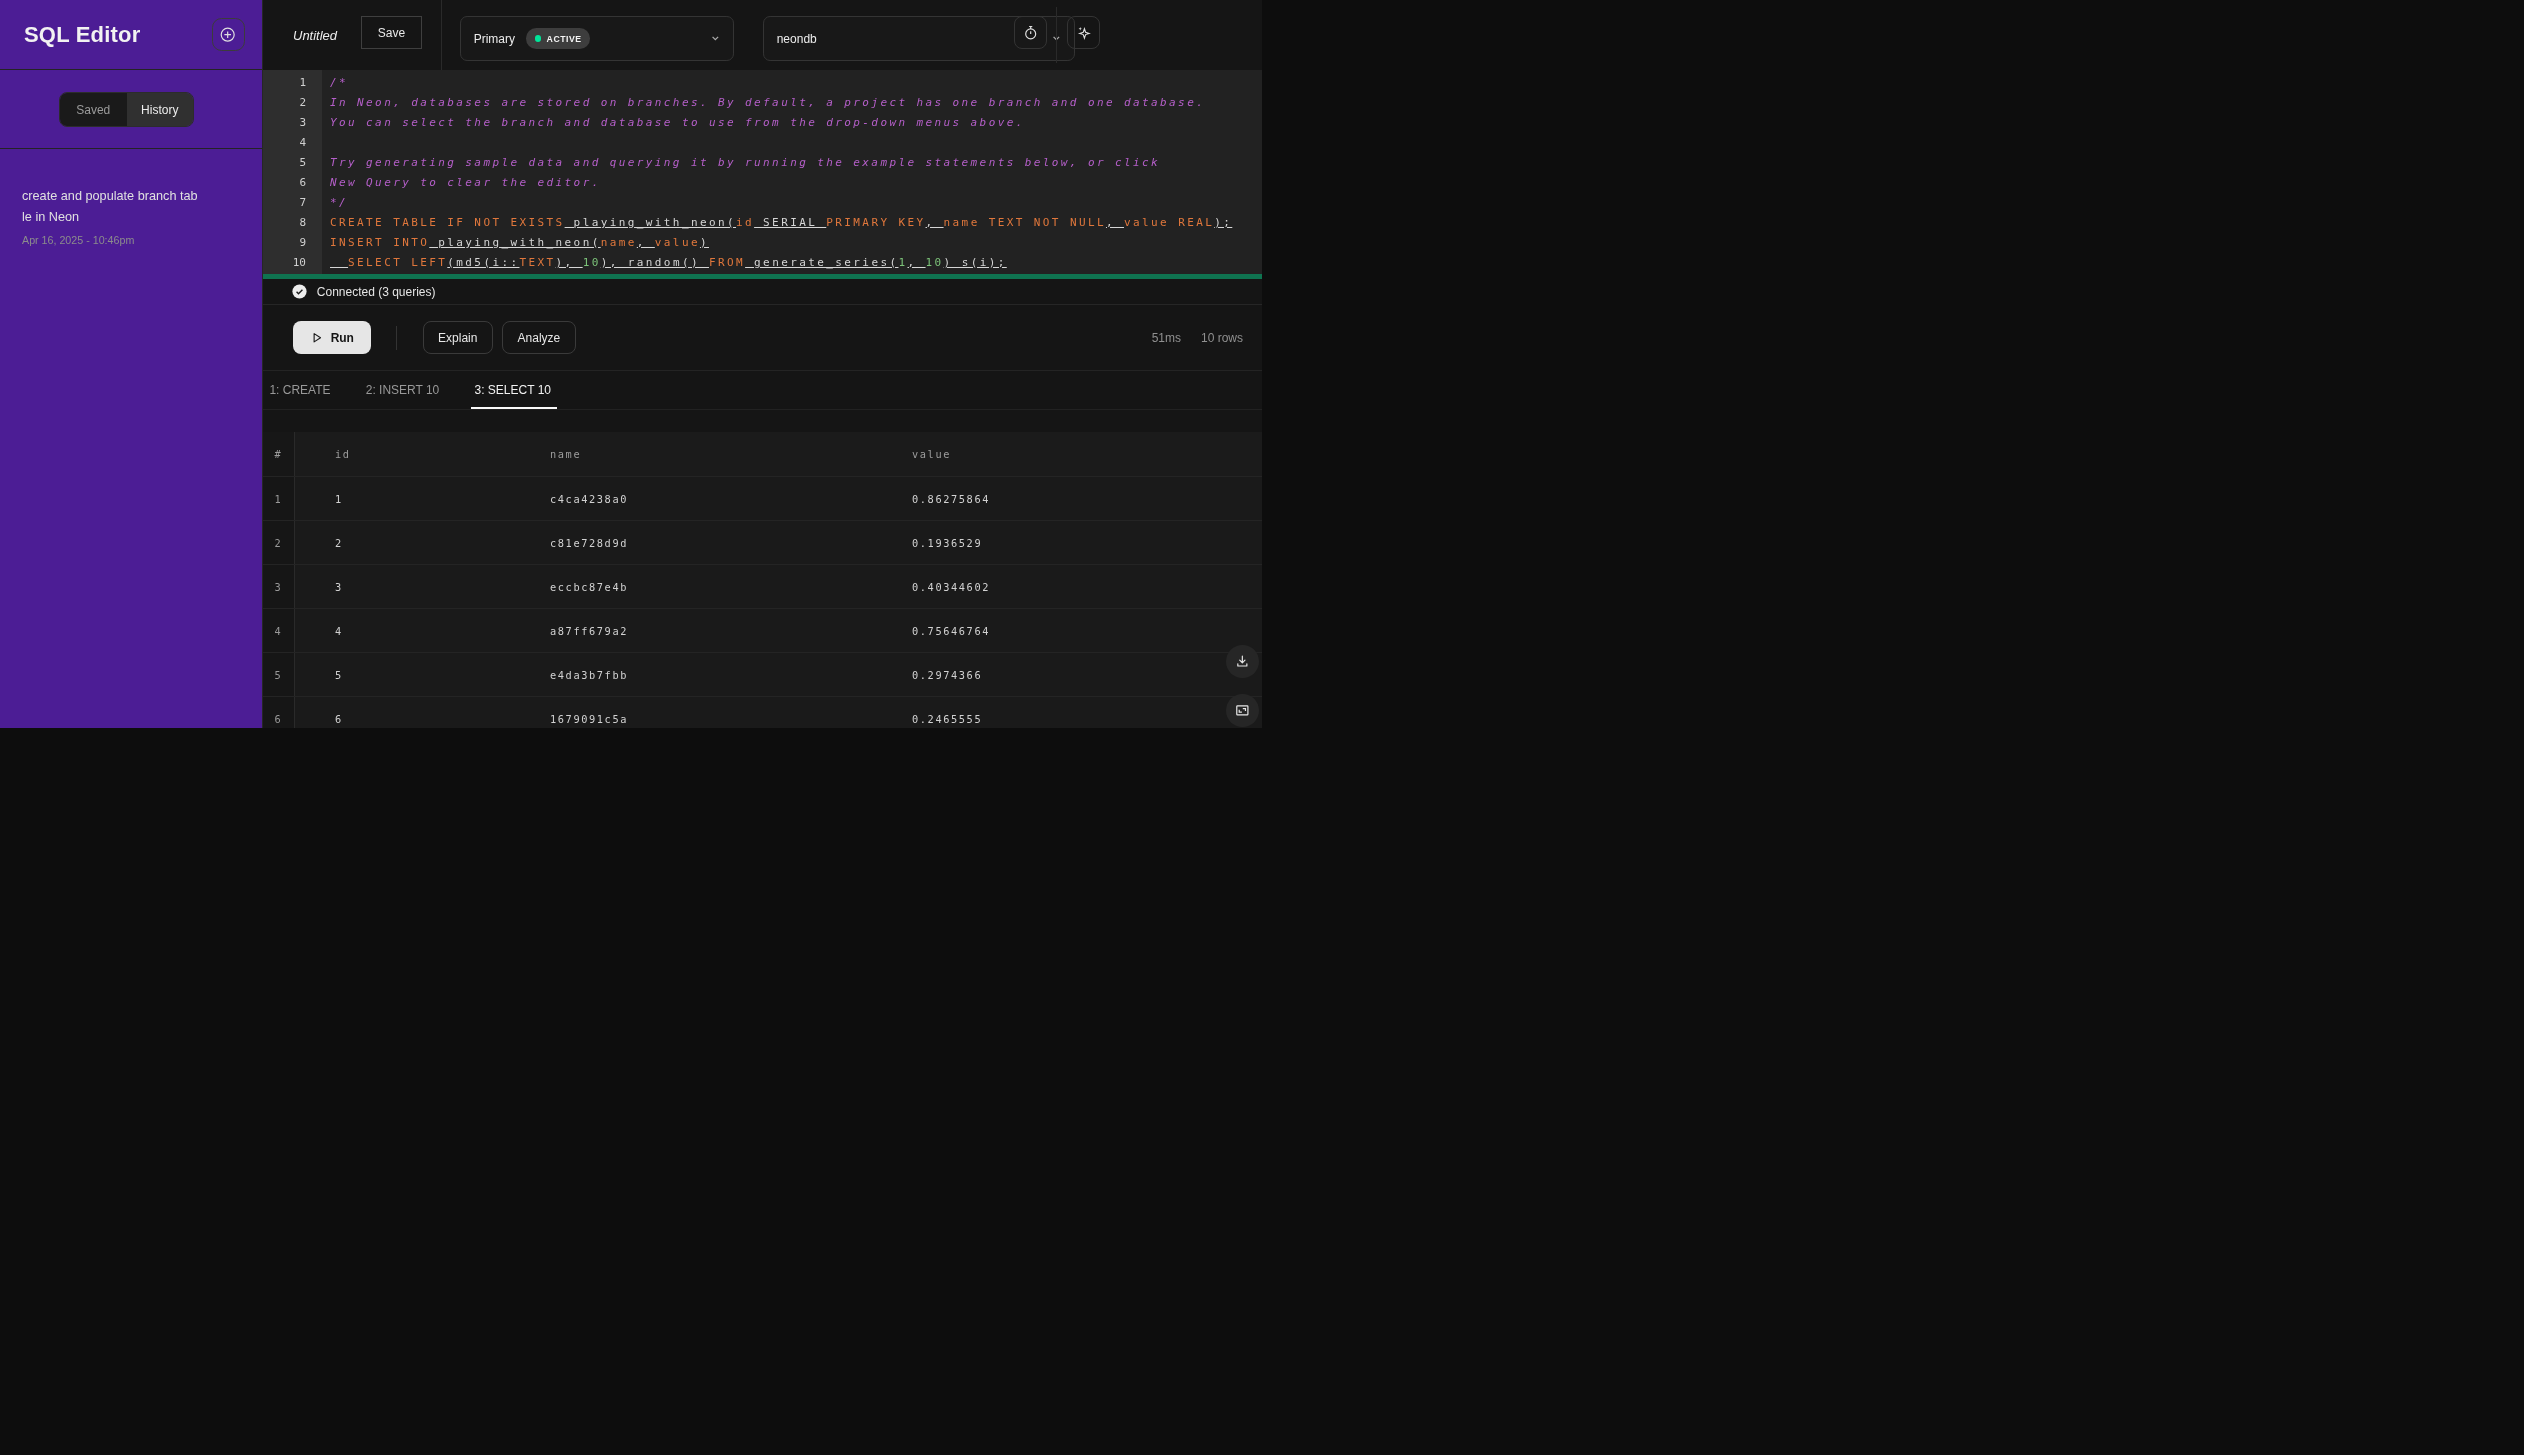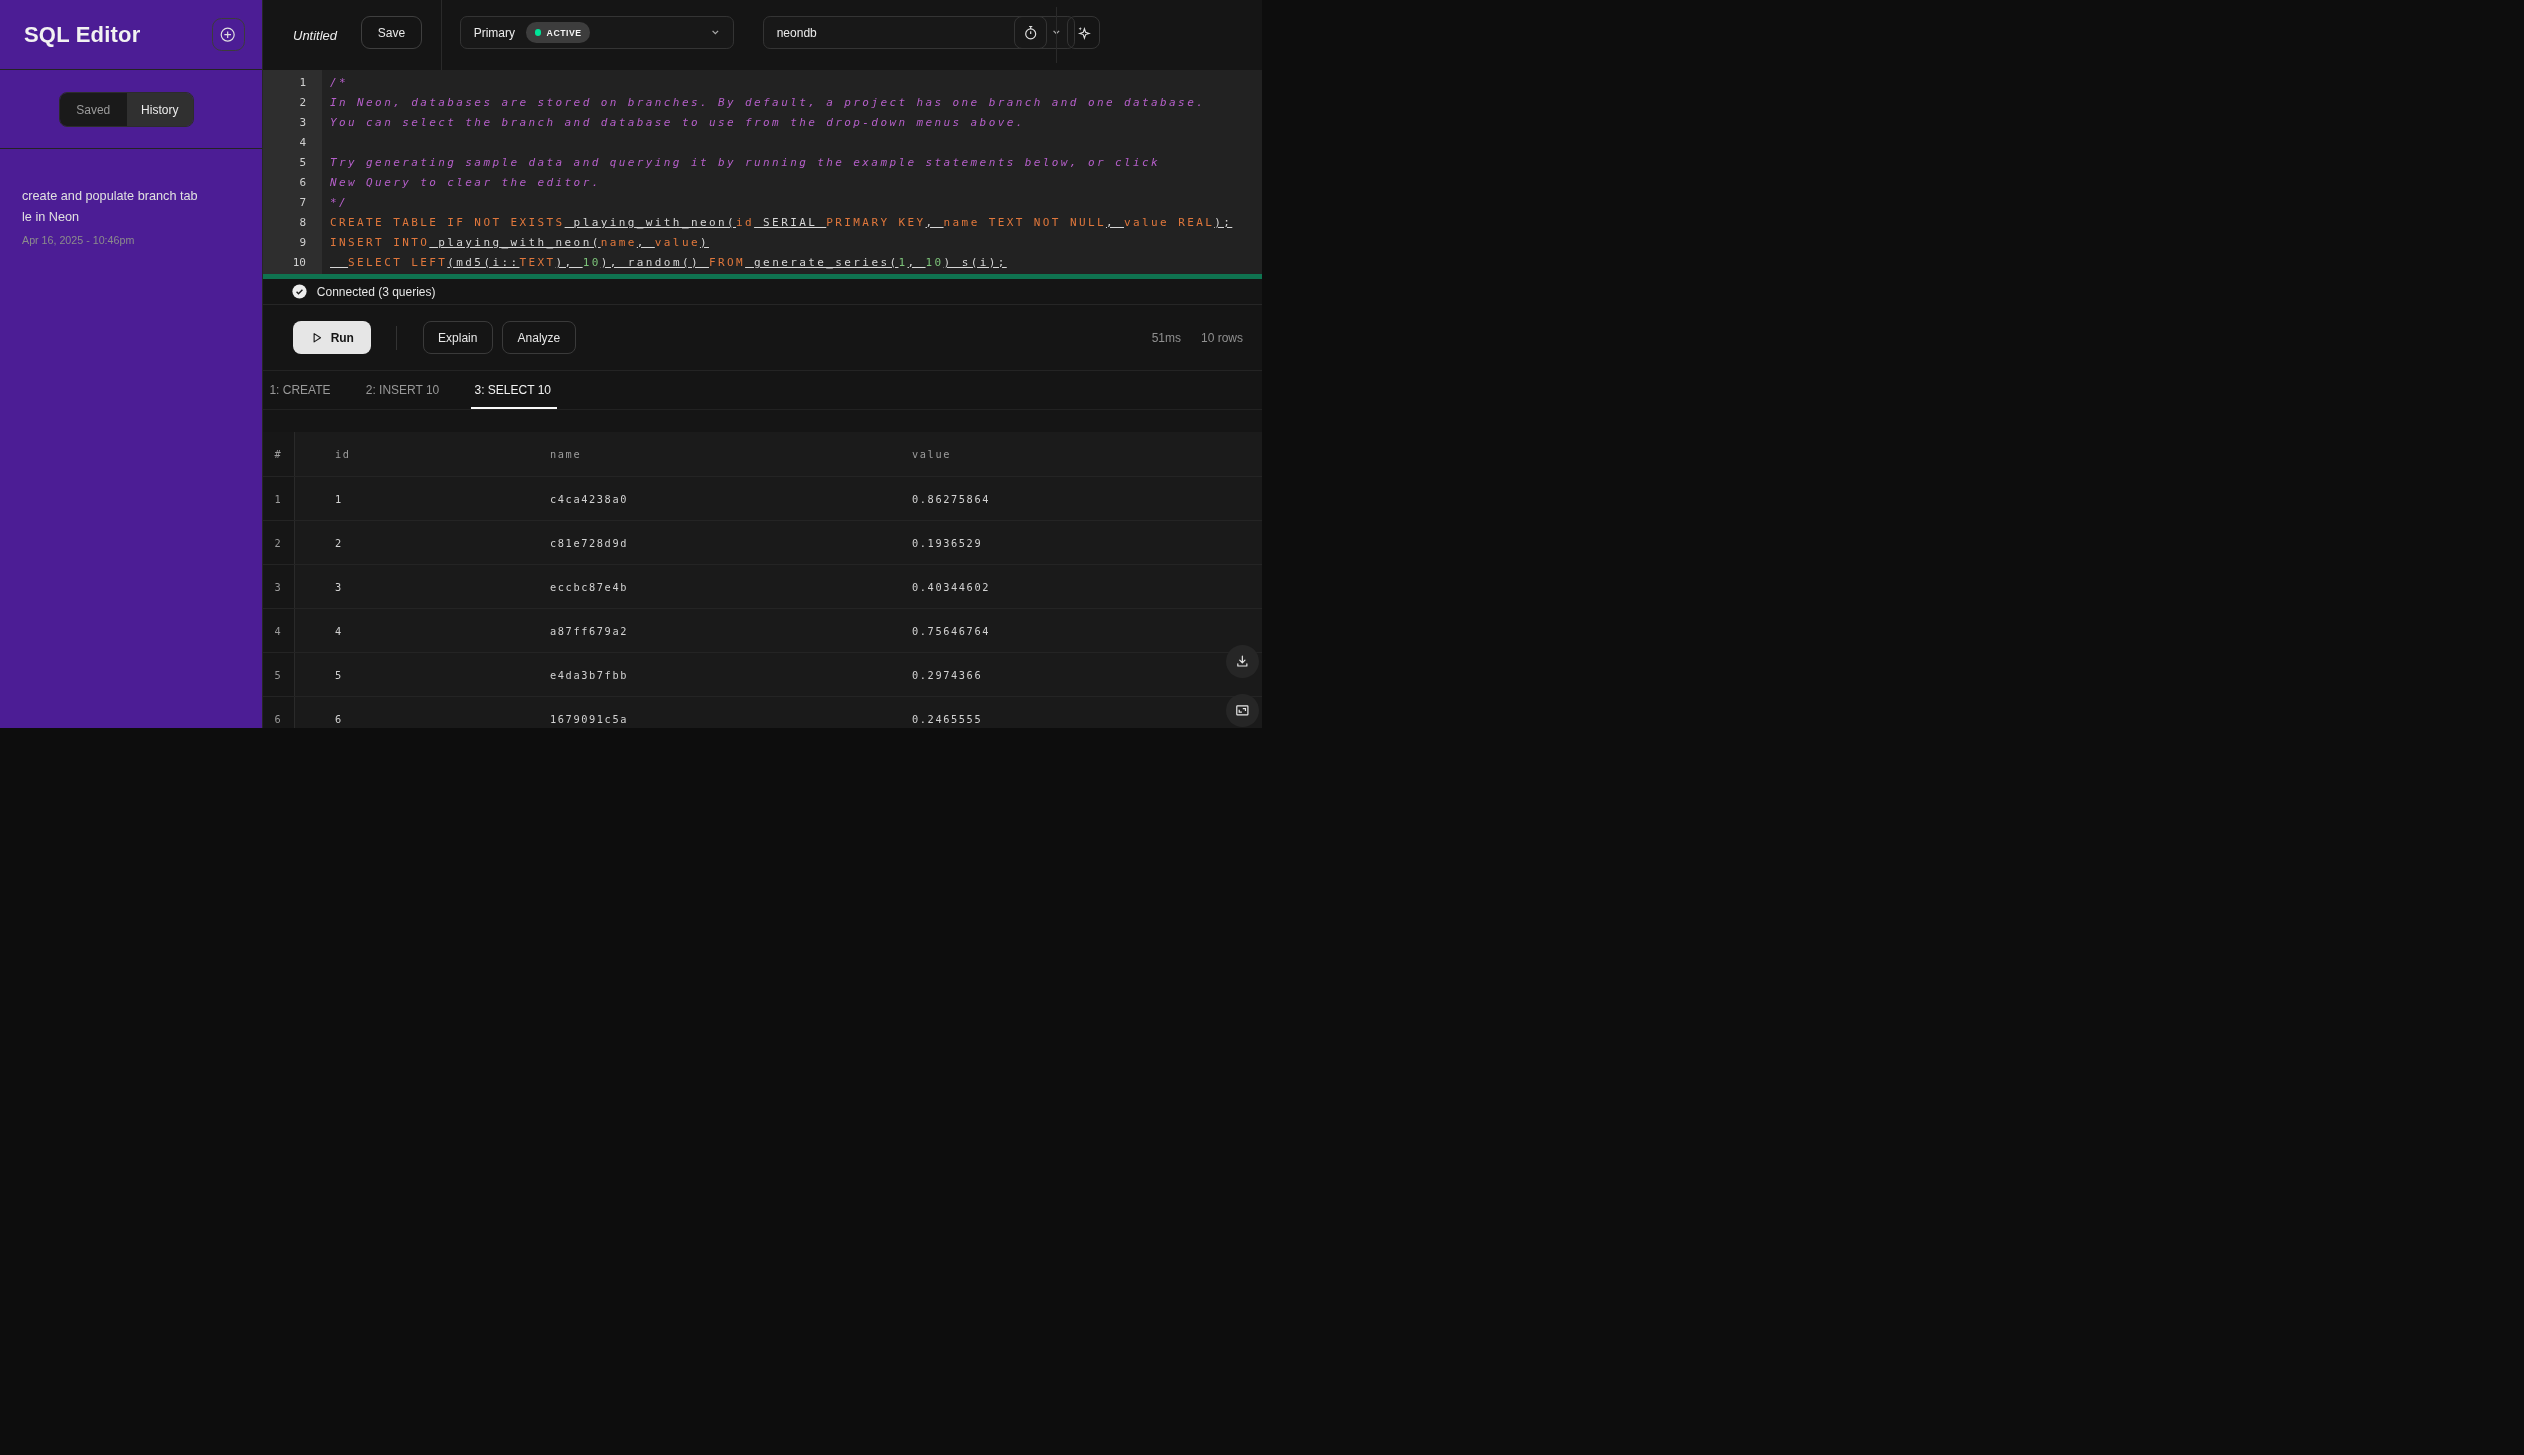--- a/index.html
+++ b/index.html
@@ -27,26 +27,26 @@
   .history-date { margin-top:7.1px; font-size:10.7px; color:#8c8c8c; }
 
   
   .main { position:absolute; left:263px; top:0; width:999px; height:728px; background:#151515; }
 
   
   .topbar { position:relative; height:70px; }
   .query-title { position:absolute; left:30px; top:0; height:70px; display:flex; align-items:center;
                  font-size:13px; color:#ededed;font-style:italic; }
   .save-btn { position:absolute; left:98px; top:16px; width:61px; height:33px;
-              border:0.8px solid #3f3f3f; border-radius:9px; background:transparent;
+              border:0.8px solid #3f3f3f; border-radius:0; background:transparent;
               color:#e8e8e8; font-size:12px; cursor:pointer; font-family:inherit; }
   .vdiv { position:absolute; top:0; width:0.8px; height:70px; background:#2a2a2a; }
   .vdiv.d1 { left:178px; }
   .vdiv.d2 { left:793px; top:7.1px; height:56px; }
-  .select { position:absolute; top:16px; height:33px; border:0.8px solid #343434; border-radius:7.1px;
+  .select { position:absolute; top:16px; height:45px; border:0.8px solid #343434; border-radius:7.1px;
             display:flex; align-items:center; padding:0 11px 0 12.7px; cursor:pointer; background:#181818; }
   .select .sel-label { font-size:12px; color:#ececec; }
   .select .chev { margin-left:auto; display:flex; }
   .branch-select { left:197px; width:274px; }
   .db-select { left:500px; width:312px; }
   .badge { display:flex; align-items:center; margin-left:11px; height:20.6px; padding:0 8.7px;
            background:#3d3d3d; border-radius:10.3px; }
   .badge .dot { width:6.3px; height:6.3px; border-radius:50%; background:var(--accent-green,#00e599); margin-right:5.6px; }
   .badge .badge-text { font-size:8.7px; font-weight:700; color:#f5f5f5; letter-spacing:0.5px; }
   .icon-btn { position:absolute; top:16px; width:33px; height:33px; border:0.8px solid #343434;

